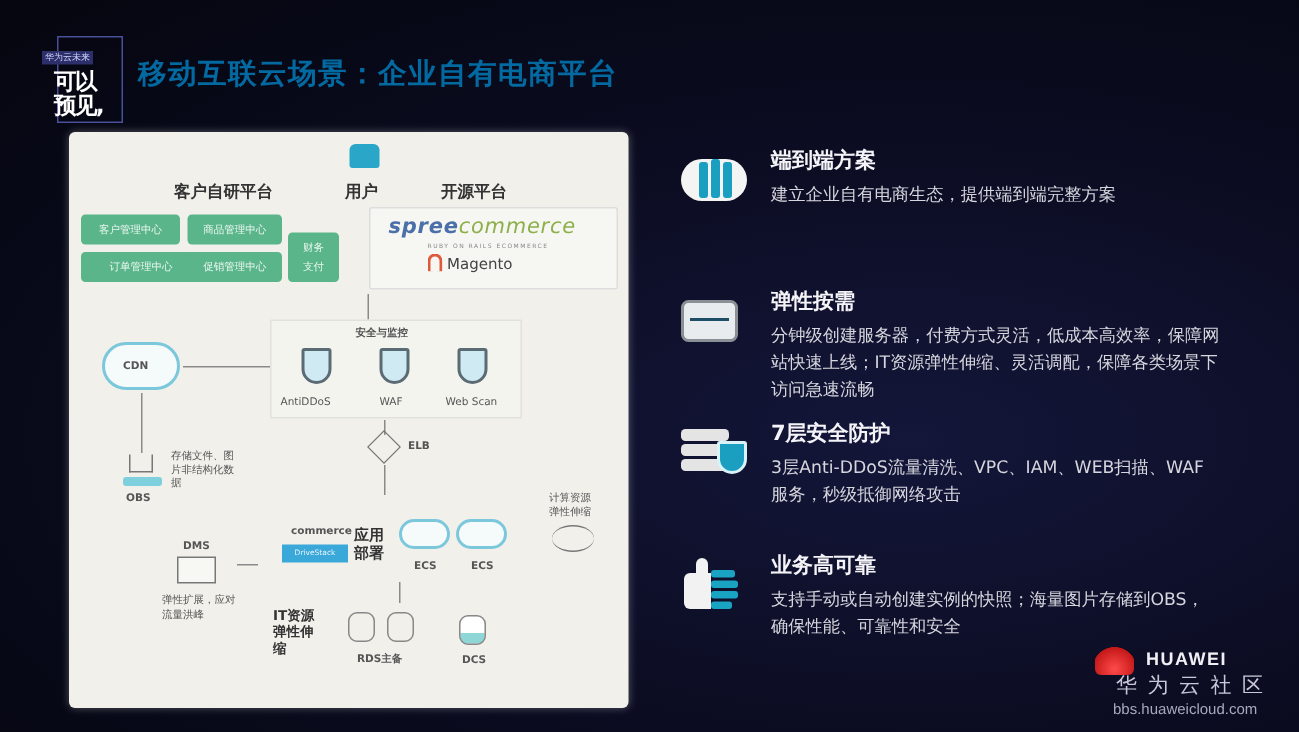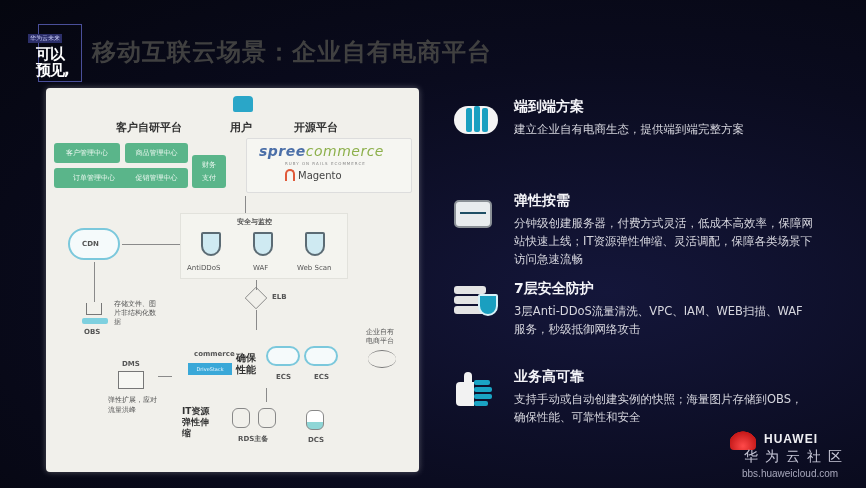--- a/index.html
+++ b/index.html
@@ -7,21 +7,21 @@
   body {
     background: radial-gradient(ellipse at 70% 60%, #14163a 0%, #0a0b1e 55%, #05060f 100%);
     font-family: "DejaVu Sans", sans-serif;
     color: #e8e8ee;
     position: relative;
   }
   .logo-badge { position: absolute; left: 28px; top: 24px; width: 60px; height: 62px; }
   .logo-frame { position: absolute; left: 10px; top: 0; width: 44px; height: 58px; border: 1.5px solid #4a4f9a; }
   .logo-small { position: absolute; left: 0; top: 10px; font-size: 6px; color: #cfd2ff; background: #2c2f6a; padding: 0 2px; }
   .logo-big { position: absolute; left: 8px; top: 22px; font-size: 15px; font-weight: bold; color: #fff; line-height: 16px; letter-spacing: -1px; }
-  .page-title { position: absolute; left: 92px; top: 36px; font-size: 24px; color: #404040; font-weight: bold; letter-spacing: 1px; }
+  .page-title { position: absolute; left: 92px; top: 36px; font-size: 19px; color: #0369a1; font-weight: bold; letter-spacing: 1px; }
 
   
   .diagram { position: absolute; left: 46px; top: 88px; width: 373px; height: 384px; background: #f1f0eb; border-radius: 4px; box-shadow: 0 0 6px rgba(255,255,255,0.3); }
   .diagram * { color: #444; }
   .abs { position: absolute; }
   .user-icon { position: absolute; left: 187px; top: 8px; width: 20px; height: 16px; background: #2aa6c8; border-radius: 4px 4px 2px 2px; }
   .lbl-bold { font-weight: bold; font-size: 11px; color: #333 !important; }
   .green-btn { position: absolute; height: 20px; background: #5ab58a; border-radius: 3px; color: #eaf7ef !important; font-size: 7px; text-align: center; line-height: 20px; }
   .open-box { position: absolute; left: 200px; top: 50px; width: 166px; height: 55px; border: 1px solid #ddd; border-radius: 2px; background: #f6f6f2; }
   .spree { position: absolute; left: 12px; top: 4px; font-size: 14px; font-style: italic; letter-spacing: 0.5px; }
@@ -110,27 +110,27 @@
   <div class="abs small" style="left:38px;top:240px;font-weight:bold;">OBS</div>
   <div class="abs small" style="left:68px;top:212px;width:44px;line-height:9px;">存储文件、图片非结构化数据</div>
 
   <div class="abs small" style="left:76px;top:272px;font-weight:bold;">DMS</div>
   <div class="abs" style="left:72px;top:283px;width:26px;height:18px;border:1.5px solid #777;background:#f7f7f3;"></div>
   <div class="abs small" style="left:62px;top:307px;width:52px;line-height:10px;">弹性扩展，应对流量洪峰</div>
   <div class="line-h" style="left:112px;top:288px;width:14px;"></div>
 
   <div class="abs small" style="left:148px;top:262px;font-weight:bold;">commerce</div>
   <div class="abs" style="left:142px;top:275px;width:44px;height:12px;background:#3aa8d8;color:#e8f6ff !important;font-size:5px;line-height:12px;text-align:center;">DriveStack</div>
-  <div class="abs lbl-bold" style="left:190px;top:264px;width:24px;font-size:10px;line-height:12px;">确保性能</div>
+  <div class="abs lbl-bold" style="left:190px;top:264px;width:24px;font-size:10px;line-height:12px;">应用部署</div>
 
   <div class="cloud-outline" style="left:220px;top:258px;width:34px;height:20px;"></div>
   <div class="cloud-outline" style="left:258px;top:258px;width:34px;height:20px;"></div>
   <div class="abs small" style="left:230px;top:285px;font-weight:bold;">ECS</div>
   <div class="abs small" style="left:268px;top:285px;font-weight:bold;">ECS</div>
-  <div class="abs small" style="left:320px;top:240px;width:32px;line-height:9px;">企业自有电商平台</div>
+  <div class="abs small" style="left:320px;top:240px;width:32px;line-height:9px;">计算资源弹性伸缩</div>
   <div class="abs" style="left:322px;top:262px;width:28px;height:18px;border-top:1.5px solid #777;border-bottom:1.5px solid #777;border-radius:50%;"></div>
 
   <div class="line-v" style="left:220px;top:300px;height:14px;"></div>
 
   <div class="abs lbl-bold" style="left:136px;top:318px;width:32px;font-size:9px;line-height:11px;">IT资源弹性伸缩</div>
   <div class="hex" style="left:186px;top:320px;"></div>
   <div class="hex" style="left:212px;top:320px;"></div>
   <div class="abs small" style="left:192px;top:346px;font-weight:bold;">RDS主备</div>
   <div class="hex" style="left:260px;top:322px;background:linear-gradient(#fff 60%, #8fd6d6 60%);"></div>
   <div class="abs small" style="left:262px;top:348px;font-weight:bold;">DCS</div>

